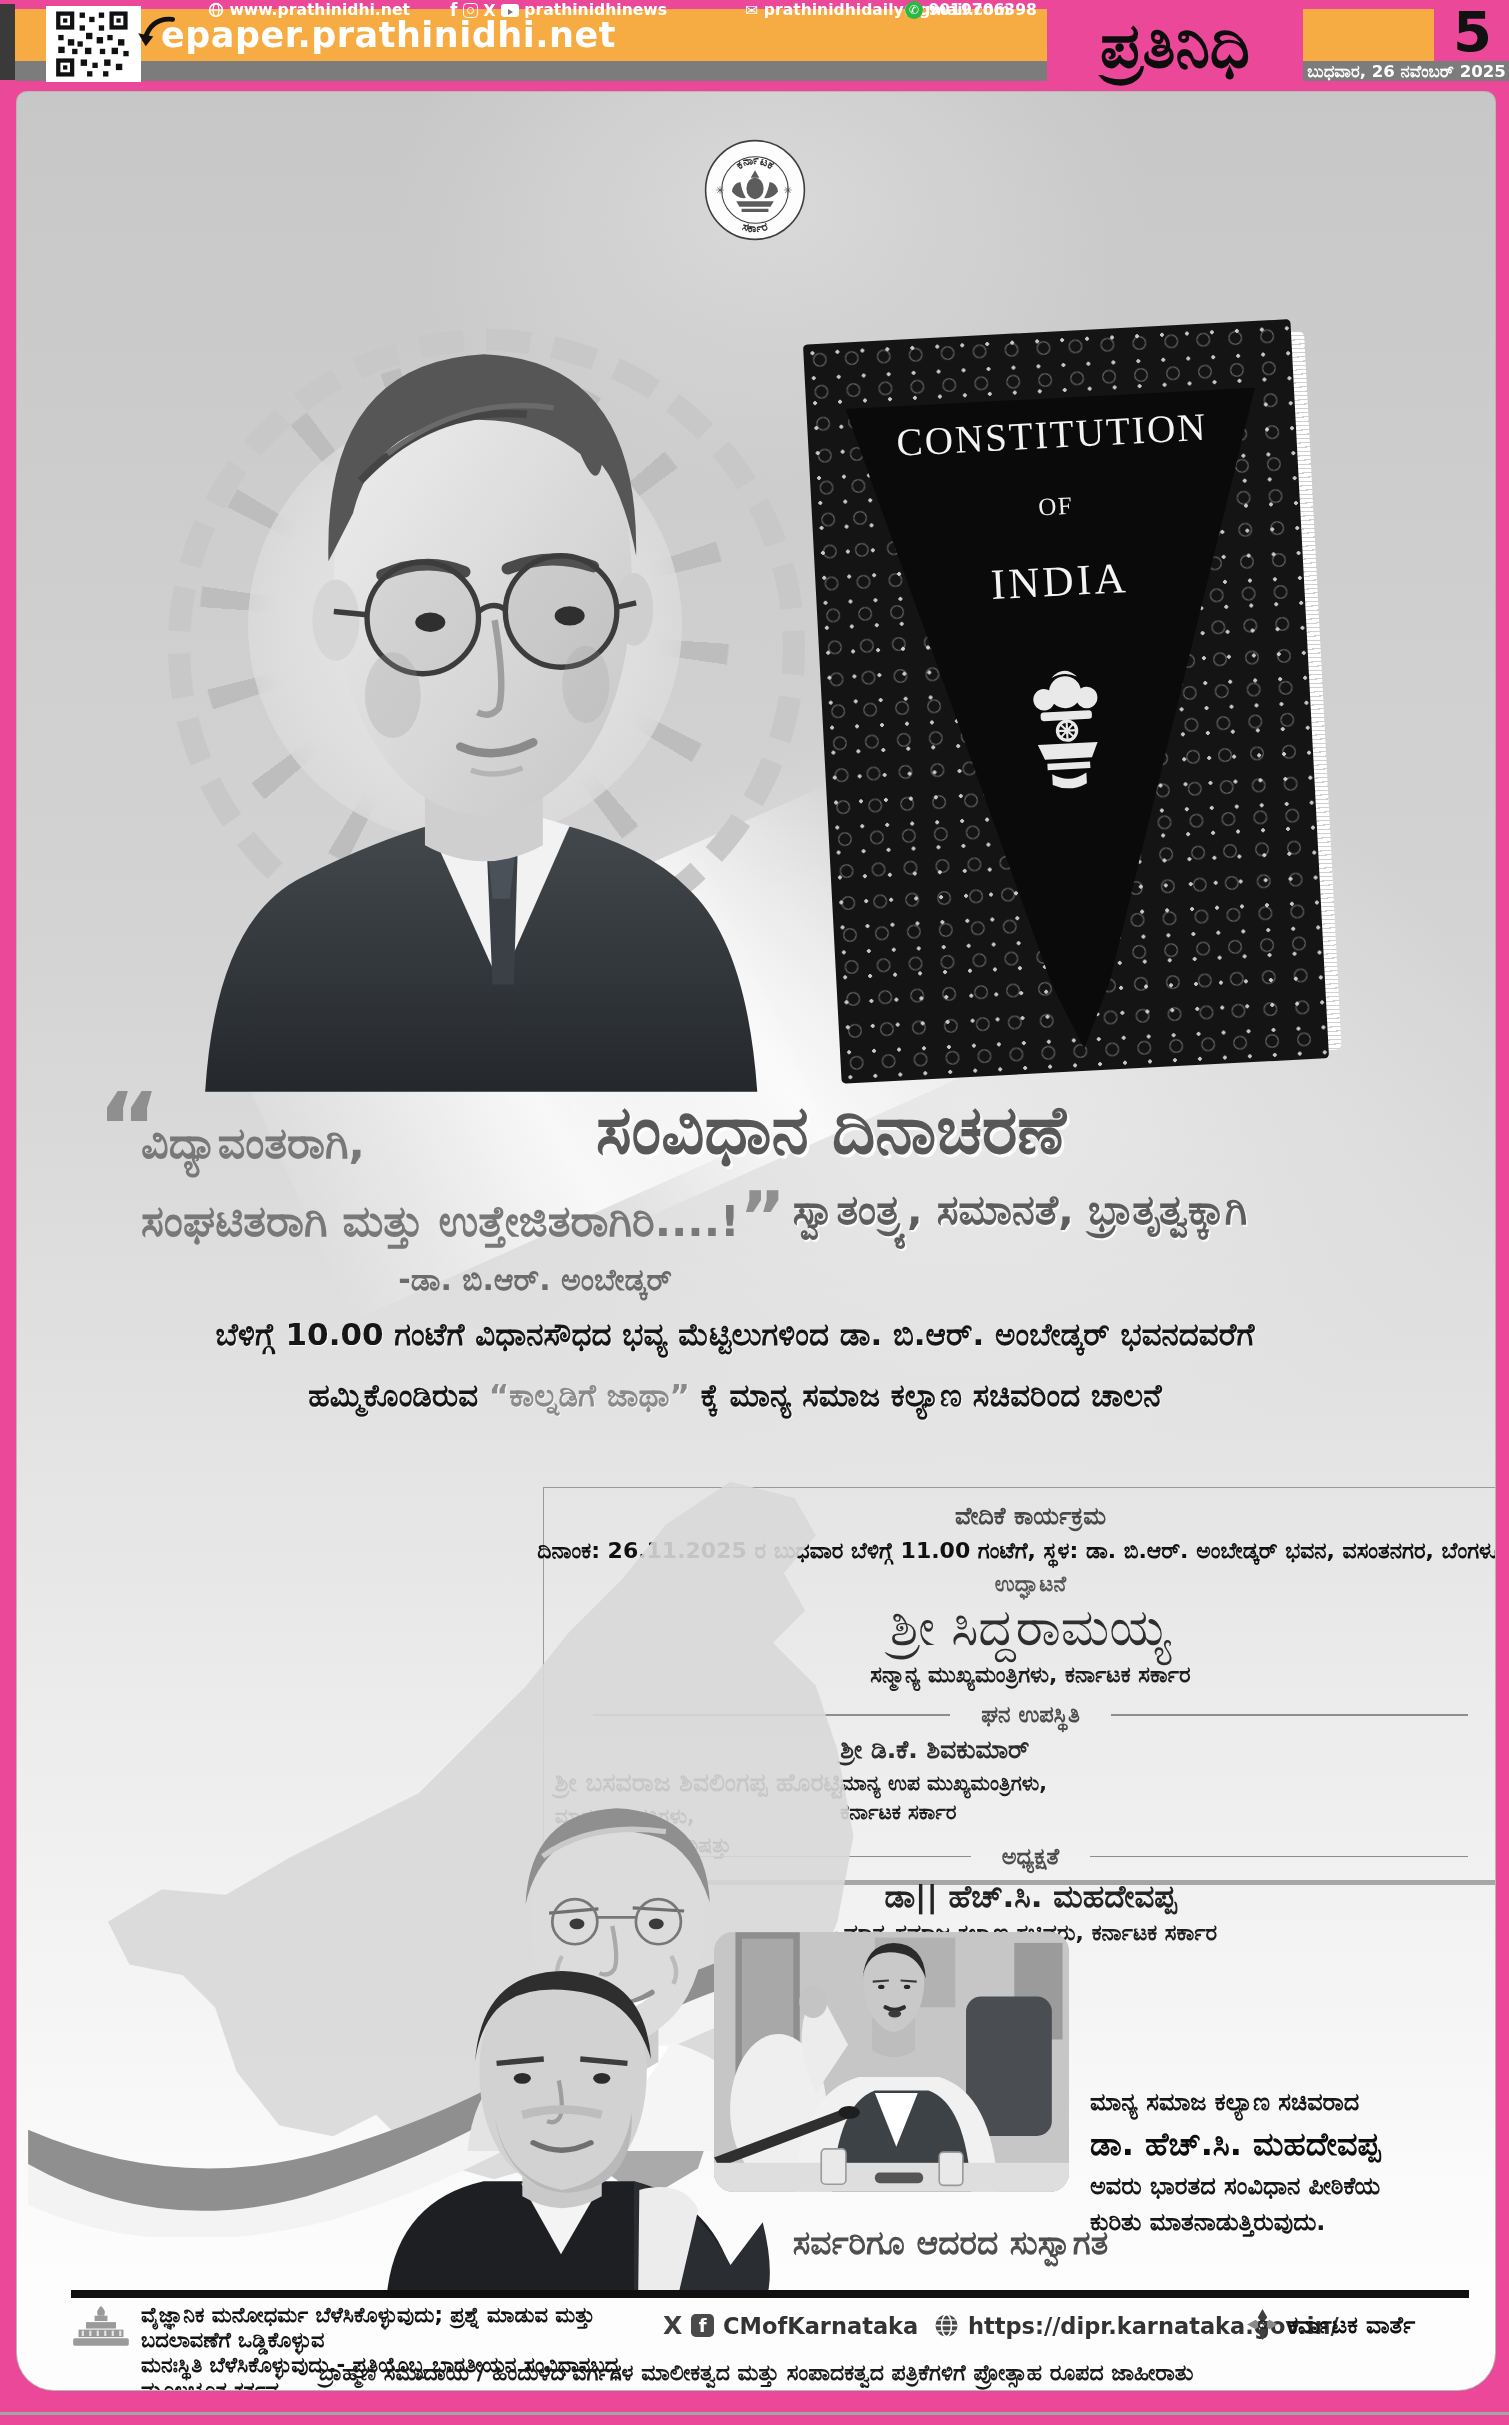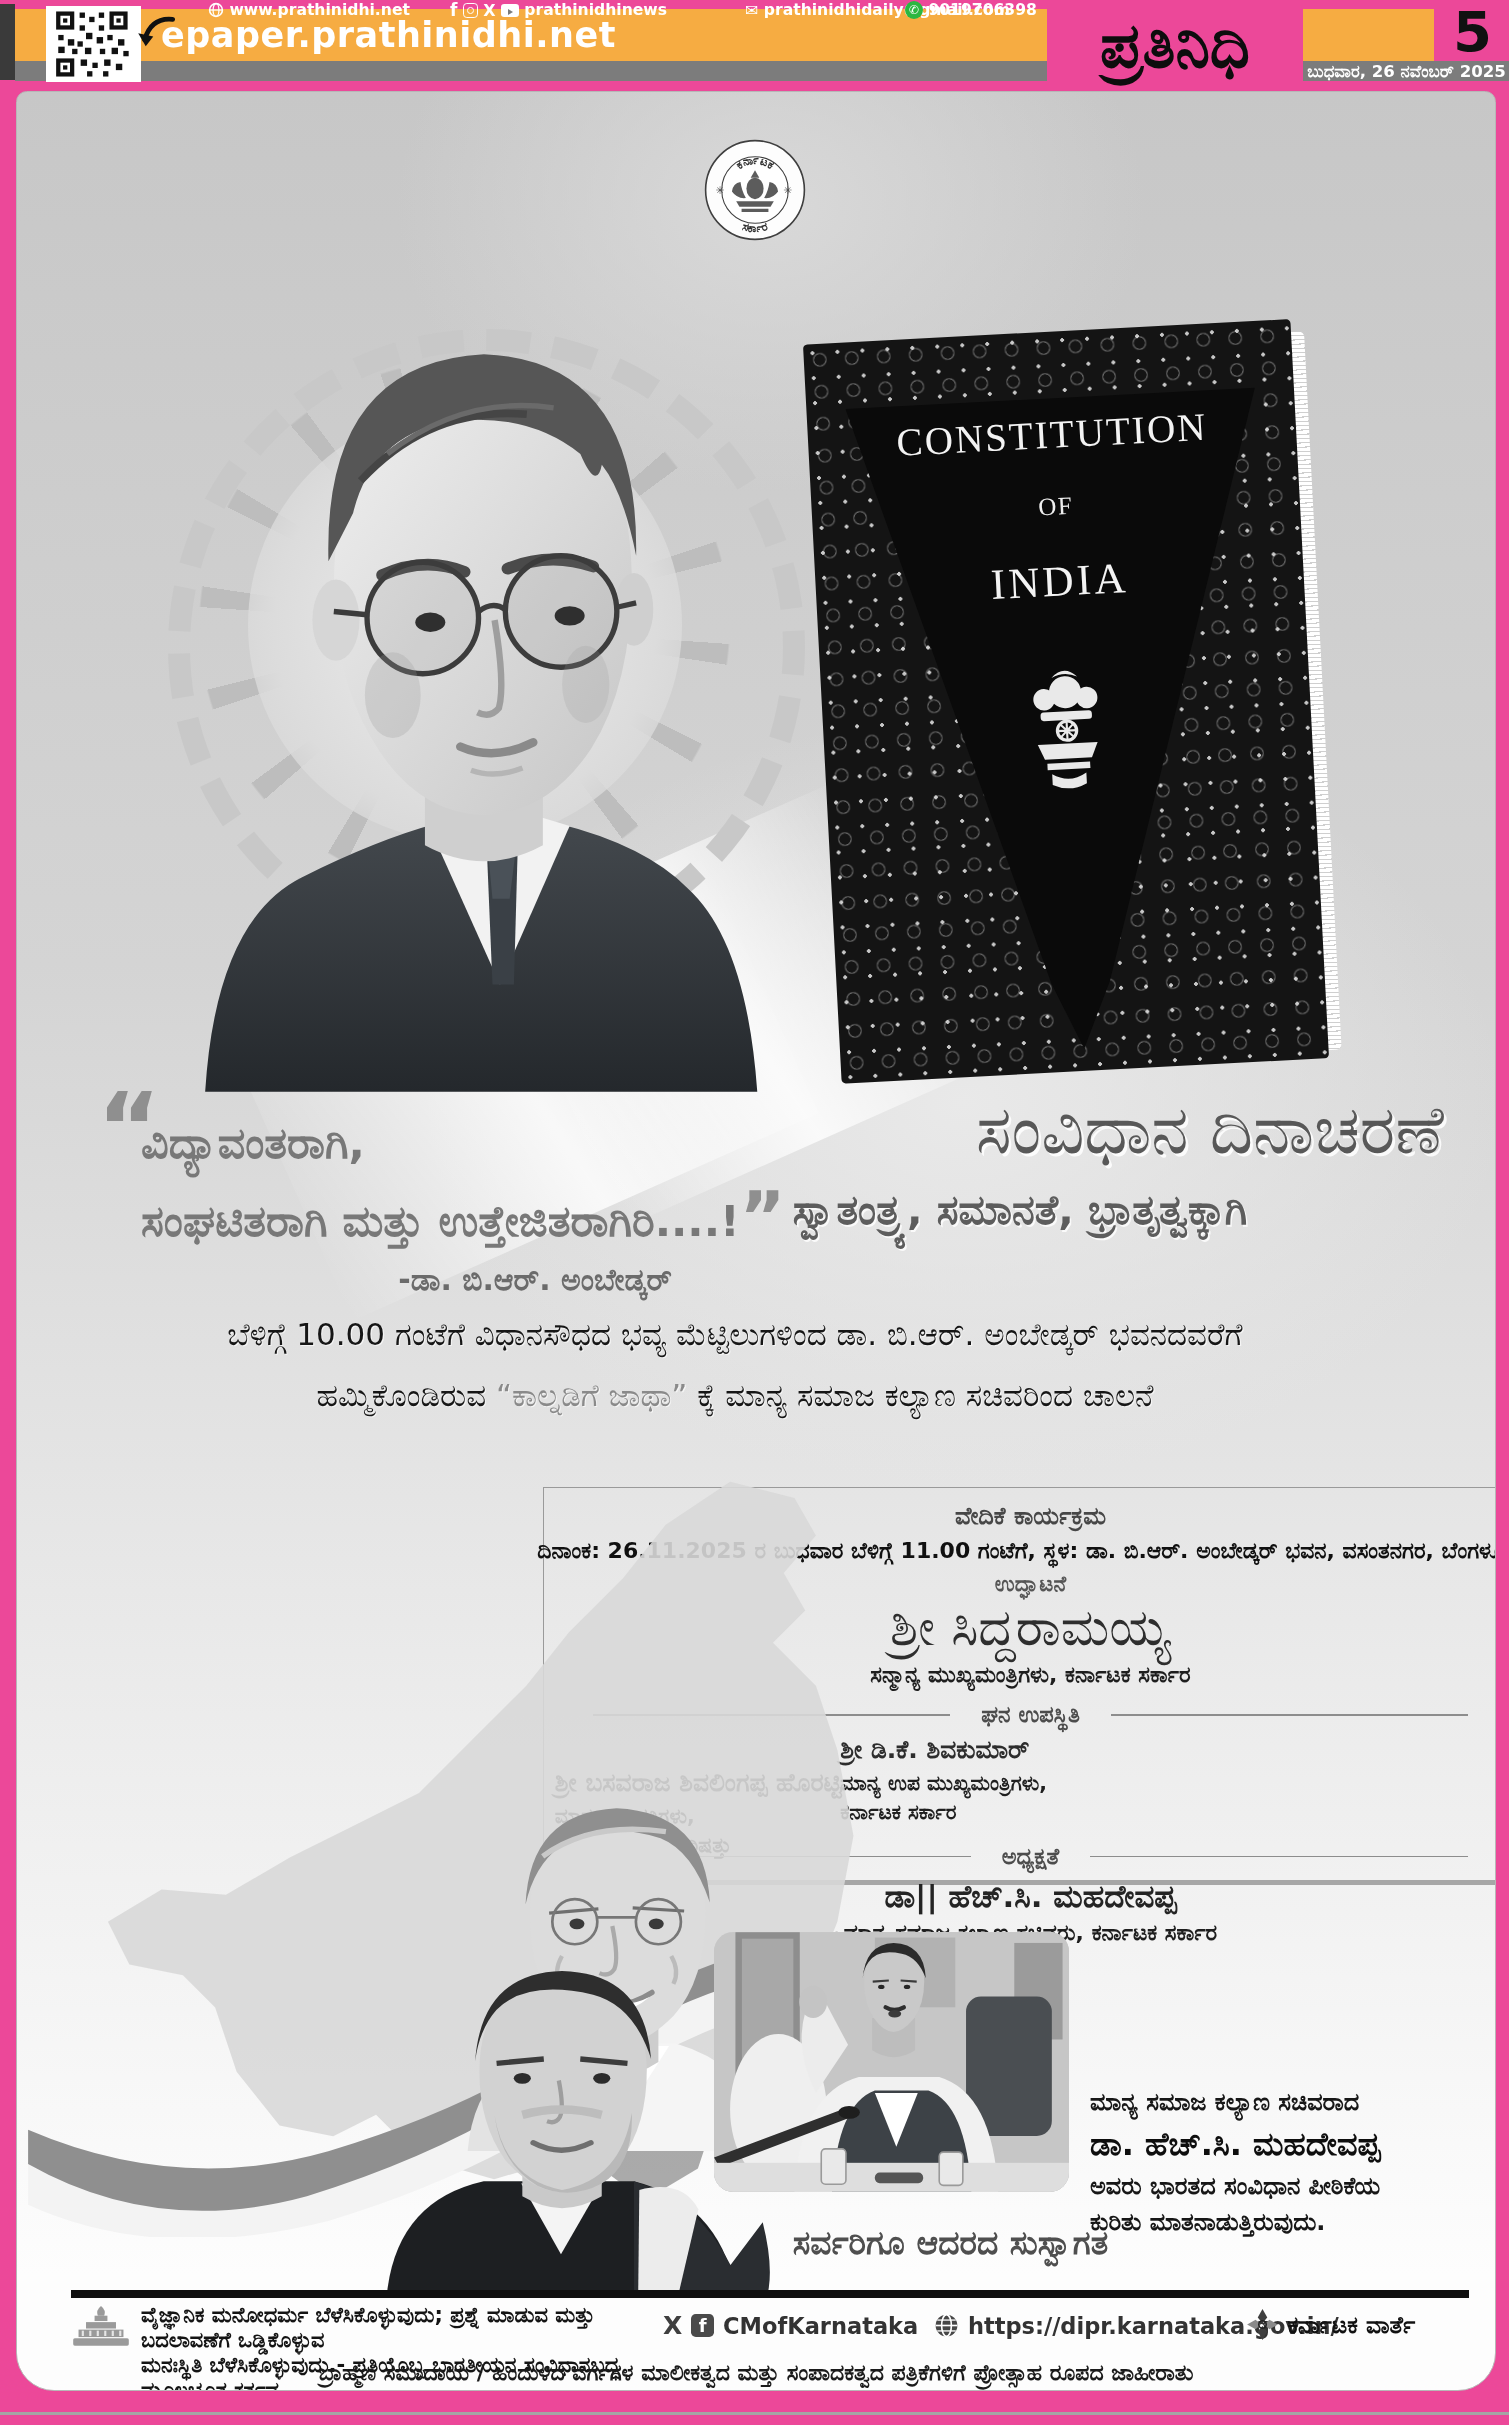--- a/index.html
+++ b/index.html
@@ -50,25 +50,25 @@
   .halo-core{left:231px;top:316px;width:434px;height:434px;border-radius:50%;
              background:radial-gradient(#ededed,#dcdcdc 62%,rgba(220,220,220,0))}
 
   
   .qmark{color:#8f8f8f;font-size:97px;font-weight:900;line-height:1}
   .qline{color:#787878;font-size:43px;font-weight:900;white-space:nowrap}
   .qclose{font-size:70px;vertical-align:-5.4px;line-height:0;color:#8f8f8f}
   .qattr{color:#6b6b6b;font-size:30px;font-weight:900;text-align:right}
 
   
-  .title-main{left:579px;top:999px;width:848px;text-align:right;color:#585858;
-              font-size:67px;font-weight:400;text-shadow:2.7px 3.2px 0 rgba(255,255,255,.85)}
+  .title-main{left:579px;top:999px;width:848px;text-align:left;color:#585858;
+              font-size:67px;font-weight:700;text-shadow:2.7px 3.2px 0 rgba(255,255,255,.85)}
   .title-sub{left:579px;top:1094px;width:848px;text-align:center;color:#5d5d5d;
              font-size:41px;font-weight:900;text-shadow:1.6px 2.1px 0 rgba(255,255,255,.8)}
-  .ann{left:0;width:1436px;text-align:center;color:#161616;font-size:31px;font-weight:400;
+  .ann{left:0;width:1436px;text-align:center;color:#161616;font-size:31px;font-weight:700;
        text-shadow:1.1px 1.1px 0 rgba(255,255,255,.65);white-space:nowrap}
   .hl{color:#8a8a8a}
 
   
   .pbox{left:526px;top:1395px;width:975px;height:398px;border:1.6px solid #9a9a9a;border-bottom:5.4px solid #a6a6a6;
         display:flex;flex-direction:column;align-items:center;padding:14px 10.7px 0 10.7px;box-sizing:border-box}
   .p-head{font-size:24px;font-weight:900;color:#474747}
   .p-date{font-size:22px;font-weight:700;color:#101010;margin-top:7.5px;white-space:nowrap}
   .p-lbl{font-size:21.5px;font-weight:900;color:#565656;margin-top:8.6px}
   .p-cm{font-size:51px;font-weight:400;color:#2e2e2e;margin-top:2px}

